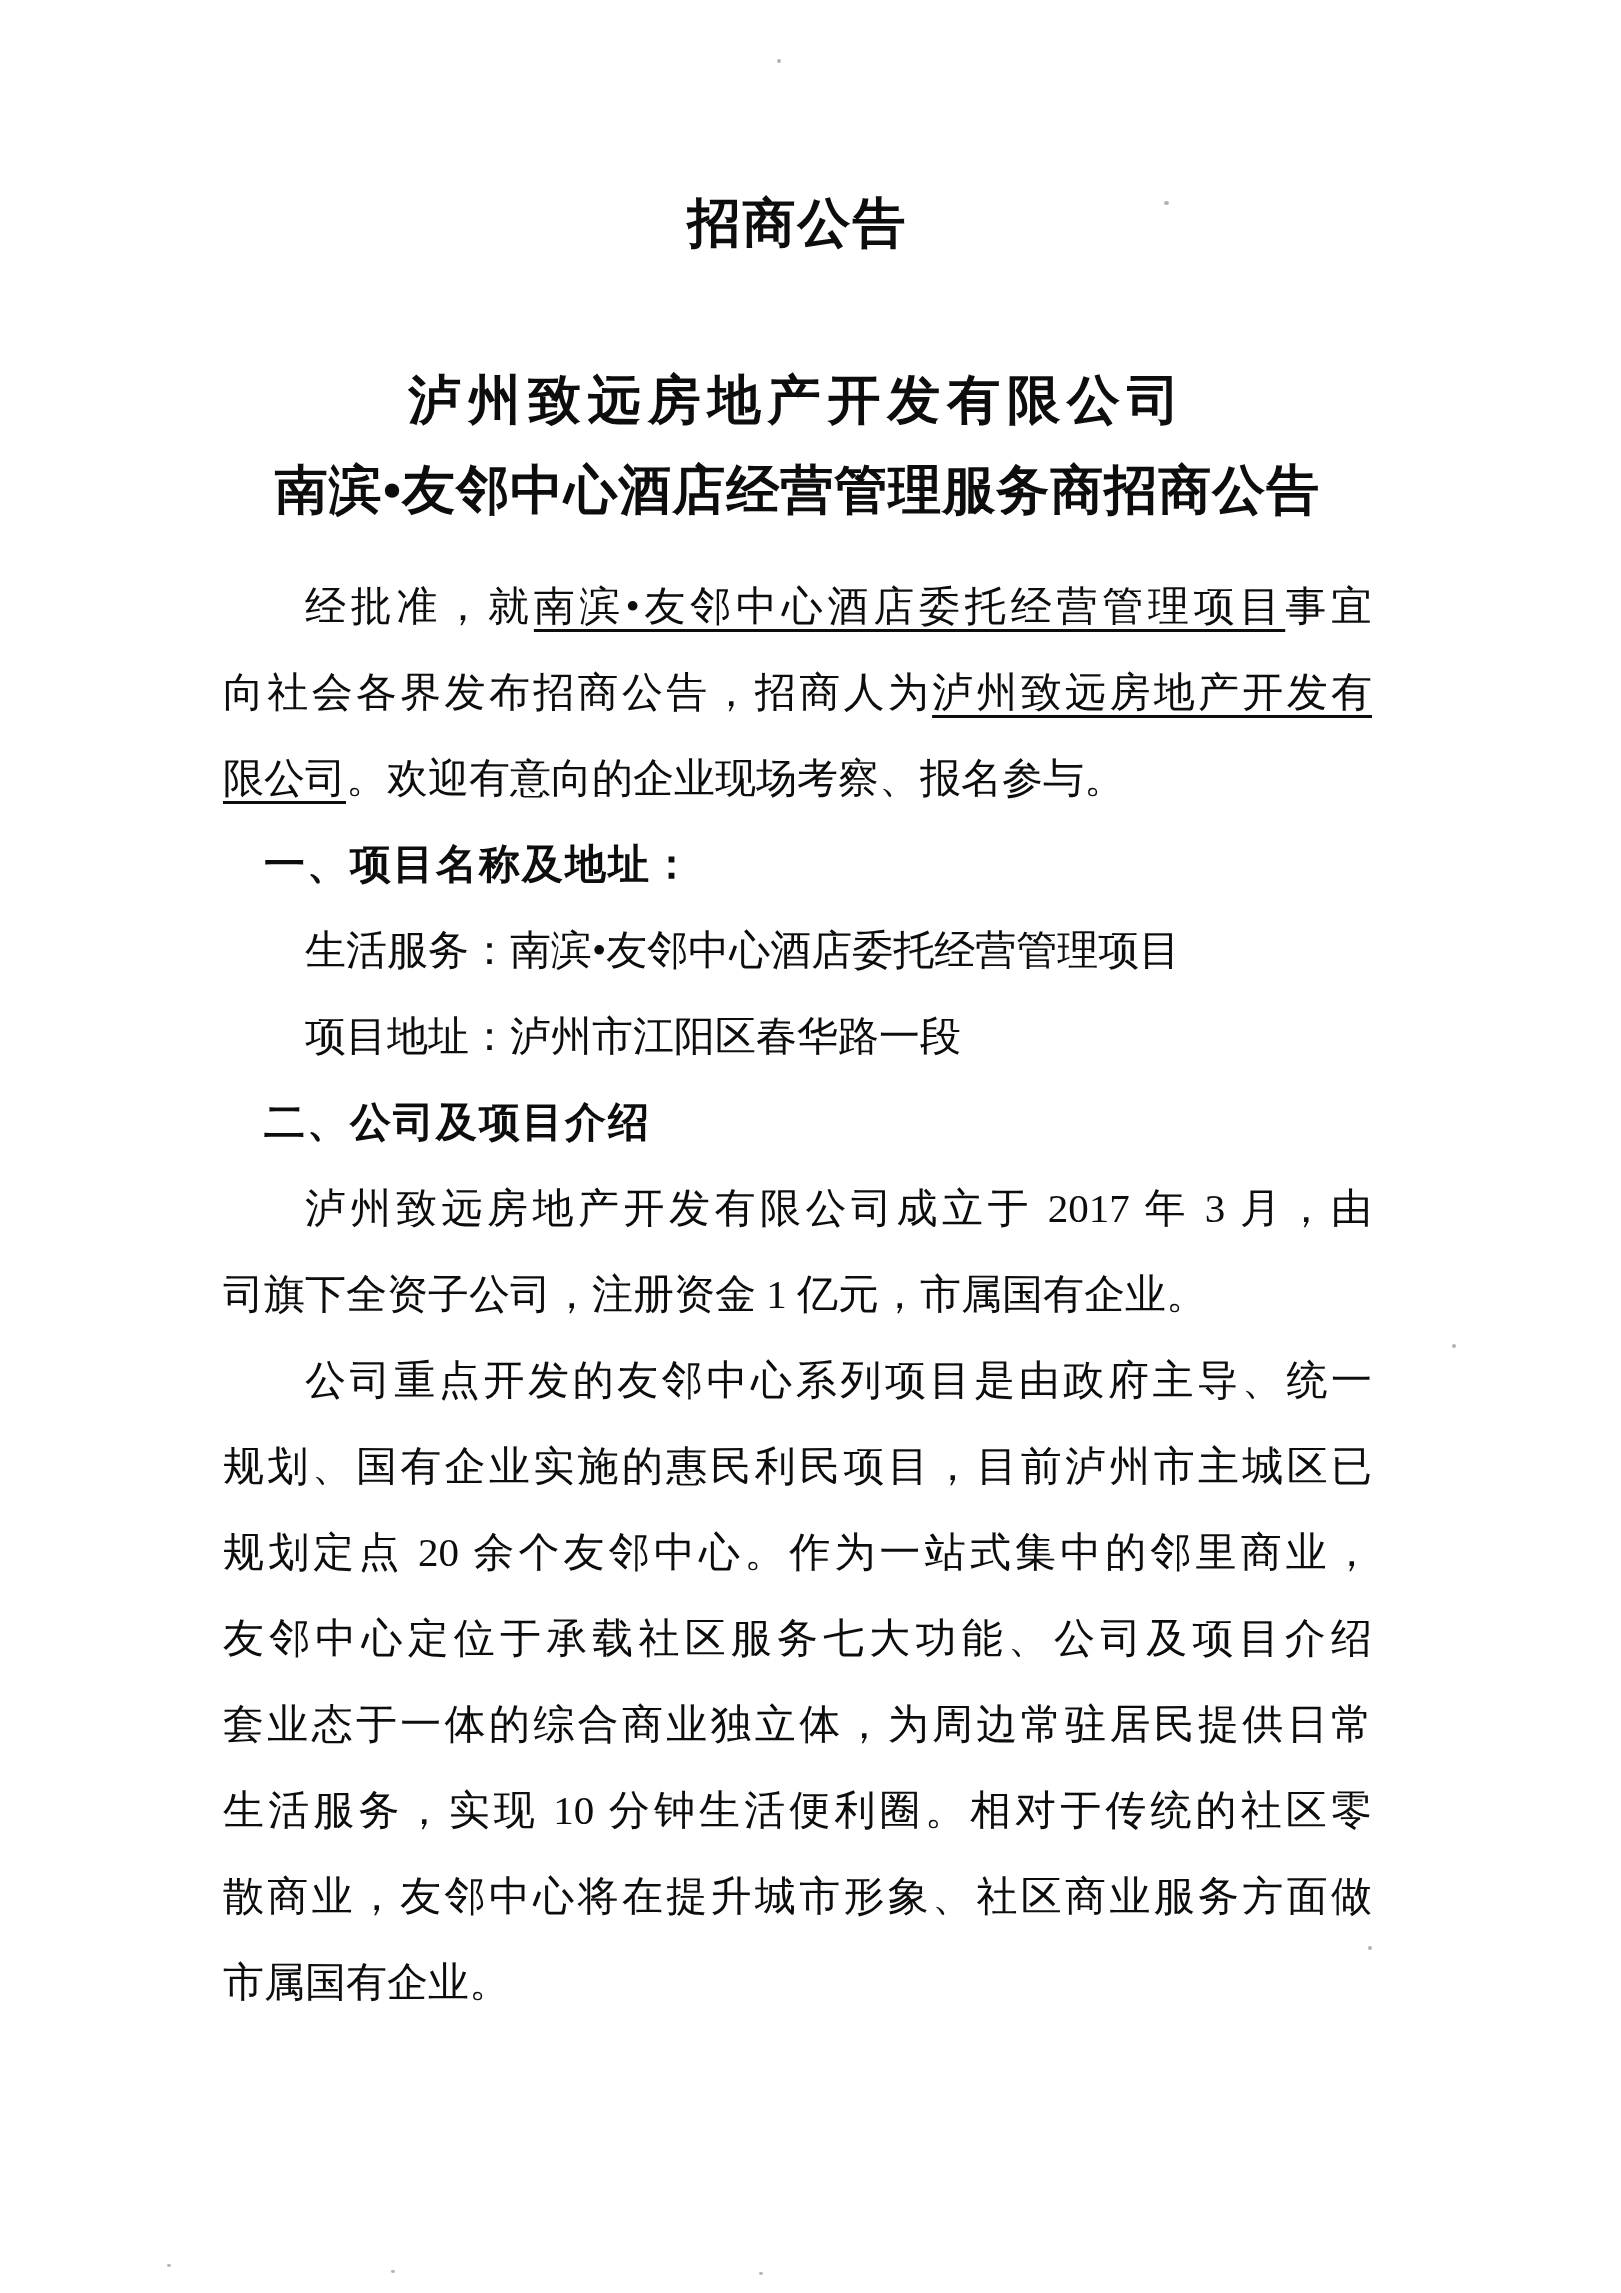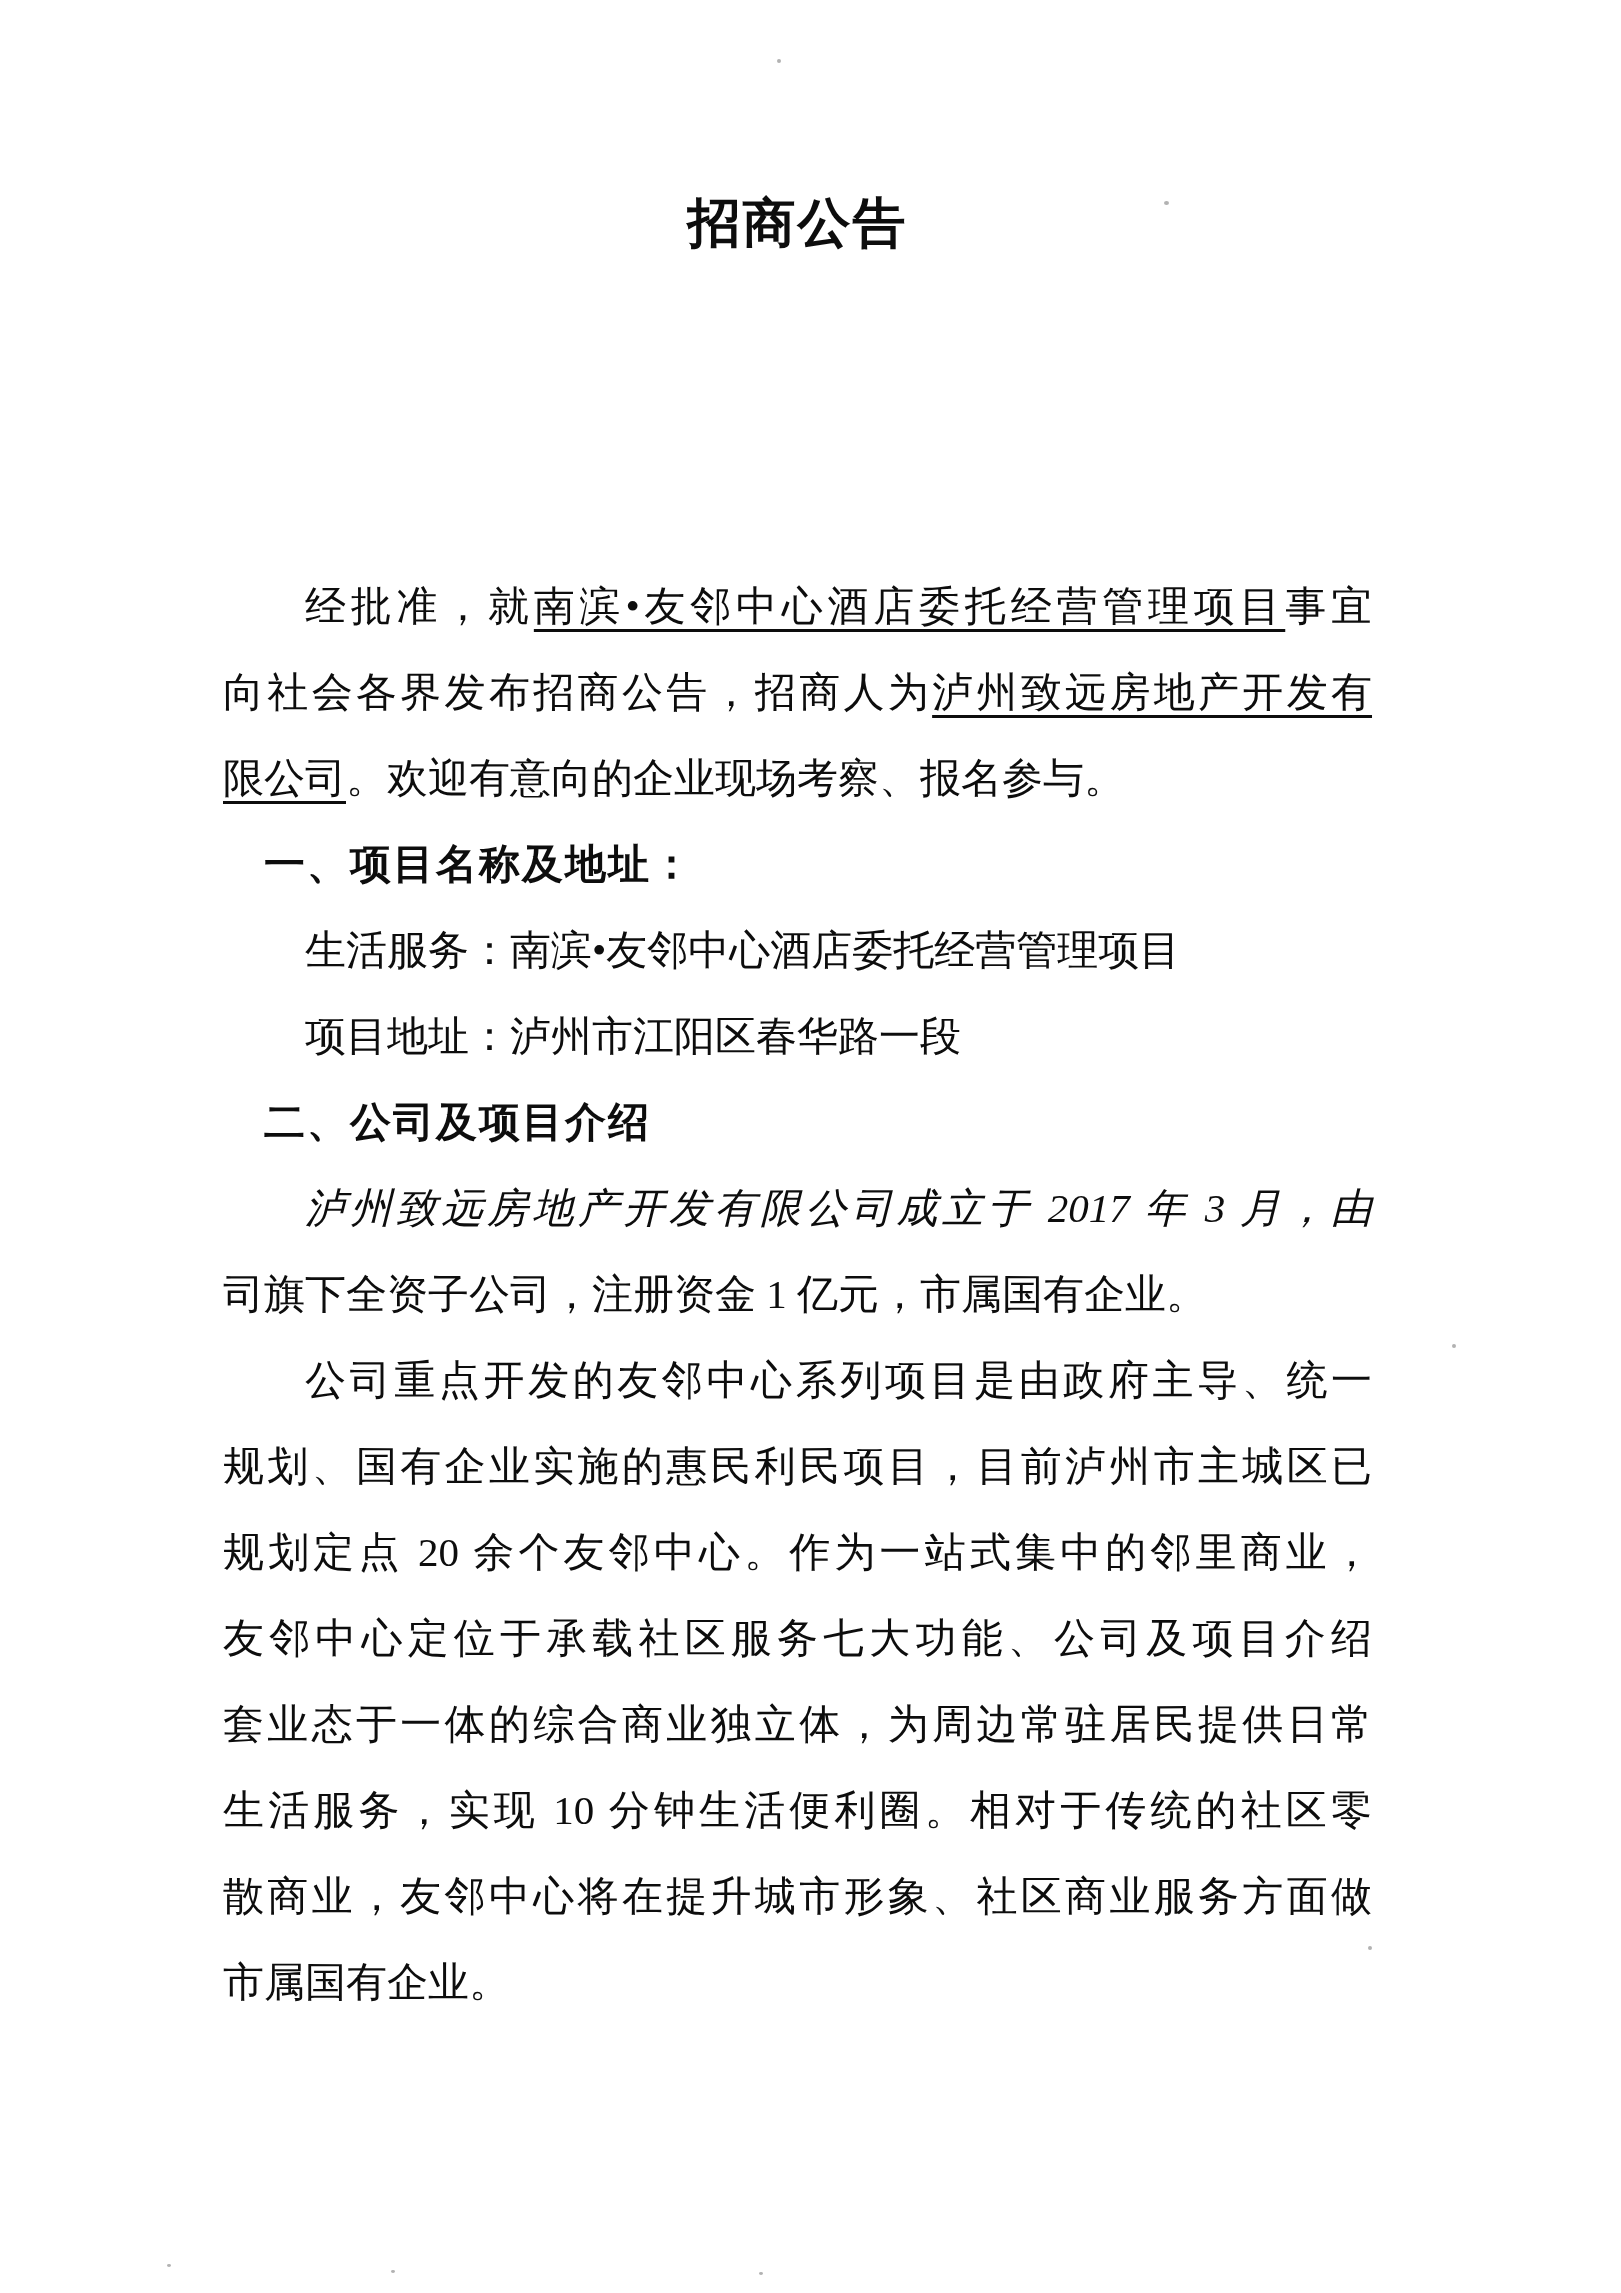--- a/index.html
+++ b/index.html
@@ -81,30 +81,34 @@
   .speck.s6 { left: 391px;  top: 2270px; width: 3.9px; height: 2.9px; }
   .speck.s7 { left: 759px;  top: 2272px; width: 3.9px; height: 2.9px; }
 </style>
 </head>
 <body>
 
 <div class="page" style="background: rgb(255, 255, 255); color: rgb(13, 13, 13);">
 
   <h1 class="doc-title">招商公告</h1>
 
+  <div class="headings">
+      <div class="heading-line h1">泸州致远房地产开发有限公司</div>
+      <div class="heading-line h2">南滨•友邻中心酒店经营管理服务商招商公告</div>
+    </div>
 
   <div class="body-block">
       <div class="body-line fill" style="padding-left: 2em;"><span>经批准，就</span><span class="u">南滨•友邻中心酒店委托经营管理项目</span><span>事宜</span></div>
       <div class="body-line fill" style="padding-left: 0em;"><span>向社会各界发布招商公告，招商人为</span><span class="u">泸州致远房地产开发有</span></div>
       <div class="body-line" style="padding-left: 0em;"><span class="u">限公司</span><span>。欢迎有意向的企业现场考察、报名参与。</span></div>
       <div class="body-line bold" style="padding-left: 1em;"><span>一、项目名称及地址：</span></div>
       <div class="body-line" style="padding-left: 2em;"><span>生活服务：南滨•友邻中心酒店委托经营管理项目</span></div>
       <div class="body-line" style="padding-left: 2em;"><span>项目地址：泸州市江阳区春华路一段</span></div>
       <div class="body-line bold" style="padding-left: 1em;"><span>二、公司及项目介绍</span></div>
-      <div class="body-line fill" style="padding-left: 2em; font-style: italic;"><span>泸州致远房地产开发有限公司成立于 2017 年 3 月，由</span></div>
+      <div class="body-line fill" style="padding-left: 2em;"><span>泸州致远房地产开发有限公司成立于 2017 年 3 月，由</span></div>
       <div class="body-line" style="padding-left: 0em;"><span>司旗下全资子公司，注册资金 1 亿元，市属国有企业。</span></div>
       <div class="body-line fill" style="padding-left: 2em;"><span>公司重点开发的友邻中心系列项目是由政府主导、统一</span></div>
       <div class="body-line fill" style="padding-left: 0em;"><span>规划、国有企业实施的惠民利民项目，目前泸州市主城区已</span></div>
       <div class="body-line fill" style="padding-left: 0em;"><span>规划定点 20 余个友邻中心。作为一站式集中的邻里商业，</span></div>
       <div class="body-line fill" style="padding-left: 0em;"><span>友邻中心定位于承载社区服务七大功能、公司及项目介绍</span></div>
       <div class="body-line fill" style="padding-left: 0em;"><span>套业态于一体的综合商业独立体，为周边常驻居民提供日常</span></div>
       <div class="body-line fill" style="padding-left: 0em;"><span>生活服务，实现 10 分钟生活便利圈。相对于传统的社区零</span></div>
       <div class="body-line fill" style="padding-left: 0em;"><span>散商业，友邻中心将在提升城市形象、社区商业服务方面做</span></div>
       <div class="body-line" style="padding-left: 0em;"><span>市属国有企业。</span></div>
     </div>

